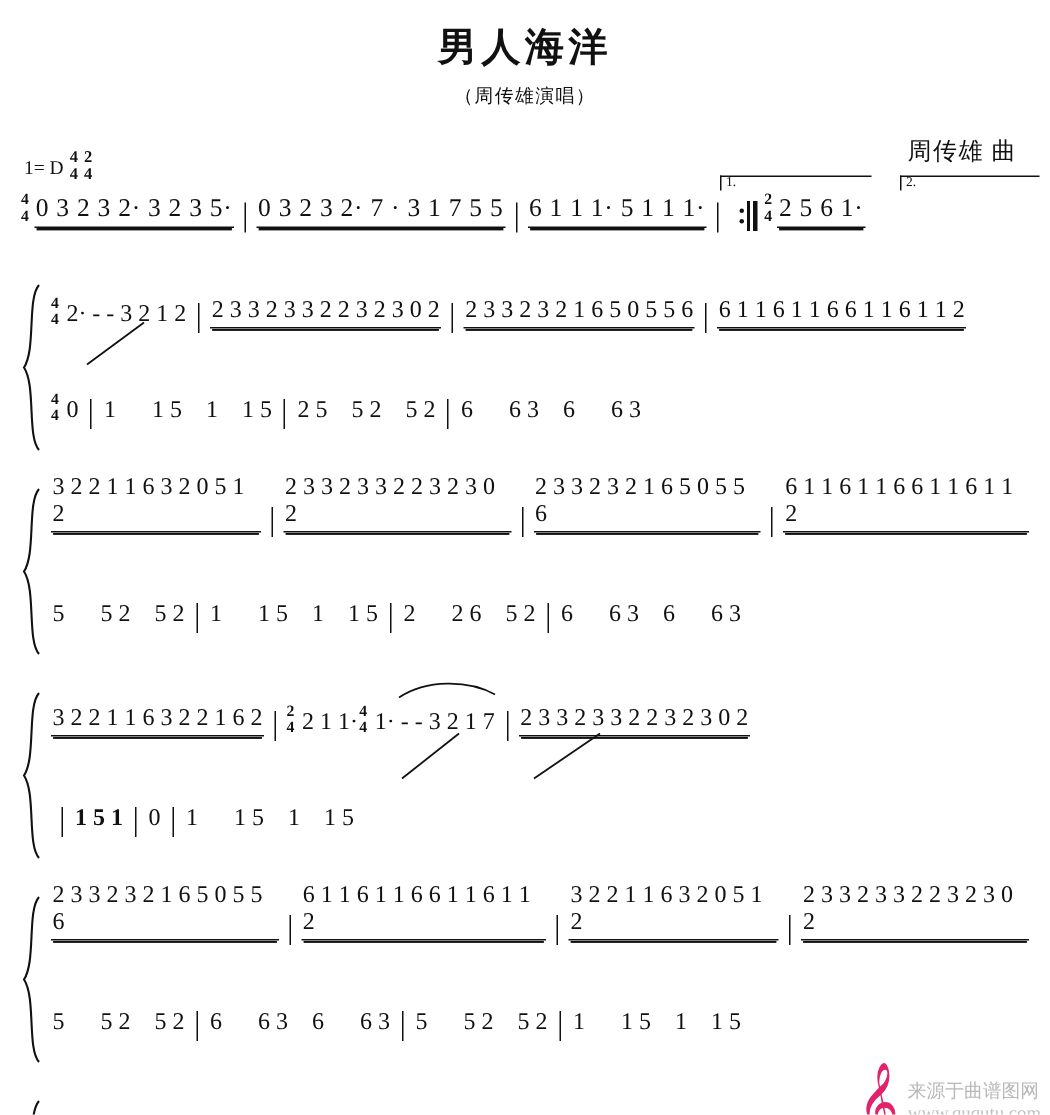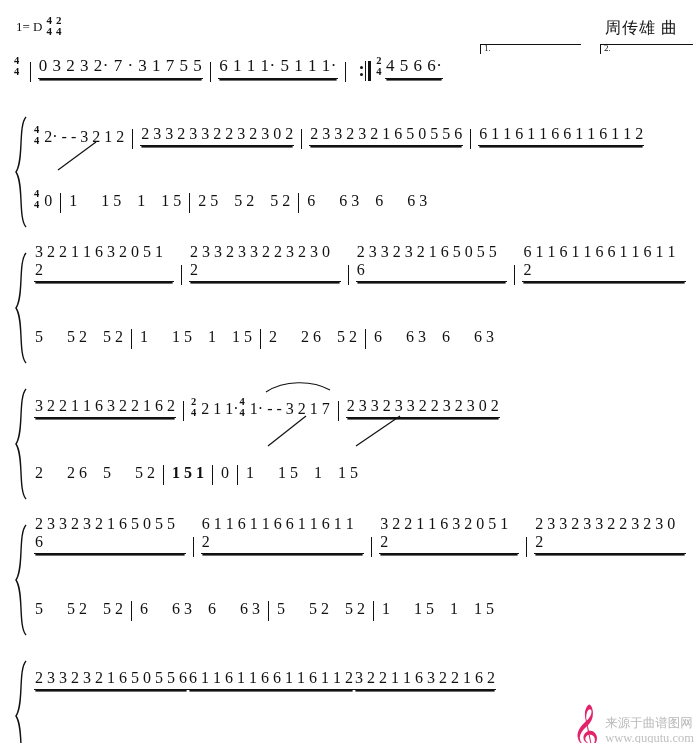--- a/index.html
+++ b/index.html
@@ -27,21 +27,21 @@
     font-size:12.5px;
     margin-top:7px;
     letter-spacing:1px;
   }
   .meta-row{
     position:relative;
     height:34px;
     margin-top:10px;
   }
   .key-sig{
-    position:absolute;left:16px;top:6px;
+    position:absolute;left:16px;top:18px;
     font-size:13px;
     display:flex;align-items:center;gap:4px;
   }
   .frac{
     display:inline-flex;
     flex-direction:column;
     align-items:center;
     line-height:1.0;
     font-size:11px;
     font-weight:bold;
@@ -159,20 +159,22 @@
     color:#e0236b;
     line-height:0.8;
     font-family:"DejaVu Sans", sans-serif;
   }
 </style>
 </head>
 <body>
 
 <div class="sheet">
 
+  <div class="title">男人海洋</div>
+  <div class="subtitle">（周传雄演唱）</div>
 
   <div class="meta-row">
     <div class="key-sig">
       <span>1= D</span>
       <span class="frac">
         <span>4</span>
         <span>4</span>
       </span>
       <span class="frac">
         <span>2</span>
@@ -189,38 +191,39 @@
     </div>
     <div class="ending" style="left:586px;top:-6px;width:92px;">
       <span>2.</span>
     </div>
 
     <div class="nrow" style="position:absolute;left:0;top:6px;">
       <span class="ts-inline">
         <span>4</span>
         <span>4</span>
       </span>
+      <span class="grp u2">0 3 2 3 2· 3 2 3 5·</span>
       <span class="bar"></span>
       <span class="grp u2">0 3 2 3 2· 7 · 3 1 7 5 5</span>
       <span class="bar"></span>
       <span class="grp u2">6 1 1 1· 5 1 1 1·</span>
       <span class="bar"></span>
       <span class="repeat">
         <span class="dots">
             <i></i>
             <i></i>
           </span>
         <span class="thin"></span>
         <span class="thick"></span>
       </span>
       <span class="ts-inline">
         <span>2</span>
         <span>4</span>
       </span>
-      <span class="grp u2">4 5 6 6·</span>
+      <span class="grp u2">2 5 6 1·</span>
     </div>
   </div>
 
   <div class="system">
     <div class="brace">
       <svg width="14" height="112" viewBox="0 0 14 112">
         <path d="M12 1 C4 10, 10 44, 2 56 C10 68, 4 102, 12 111" stroke="#111" stroke-width="1.4" fill="none"></path>
       </svg>
     </div>
 
@@ -322,21 +325,20 @@
           <line x1="40" y1="2" x2="2" y2="32" stroke="#111" stroke-width="1.2"></line>
         </svg>
     </div>
     <div class="diag" style="left:340px;top:30px;">
       <svg width="48" height="34">
           <line x1="46" y1="2" x2="2" y2="32" stroke="#111" stroke-width="1.2"></line>
         </svg>
     </div>
 
     <div class="lower">
-      <span class="grp" style="white-space:pre;">2      2 6    5      5 2</span>
       <span class="bar"></span>
       <span class="grp" style="white-space:pre;font-weight:bold;">1 5 1</span>
       <span class="bar"></span>
       <span class="grp" style="white-space:pre;">0</span>
       <span class="bar"></span>
       <span class="grp" style="white-space:pre;">1      1 5    1    1 5</span>
     </div>
   </div>
 
   <div class="system">

